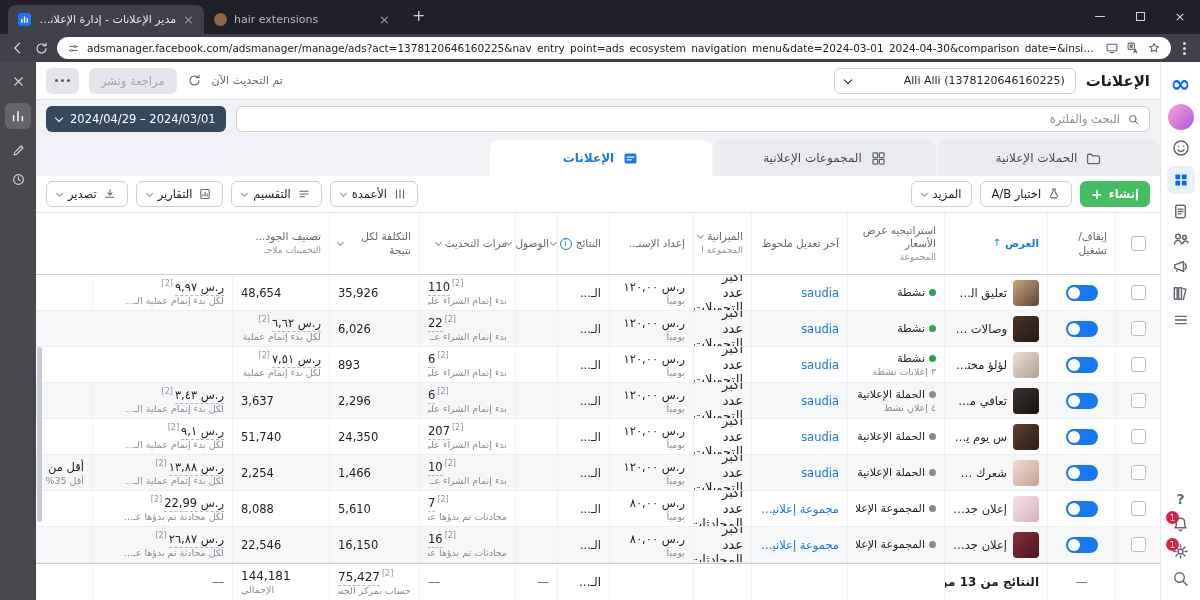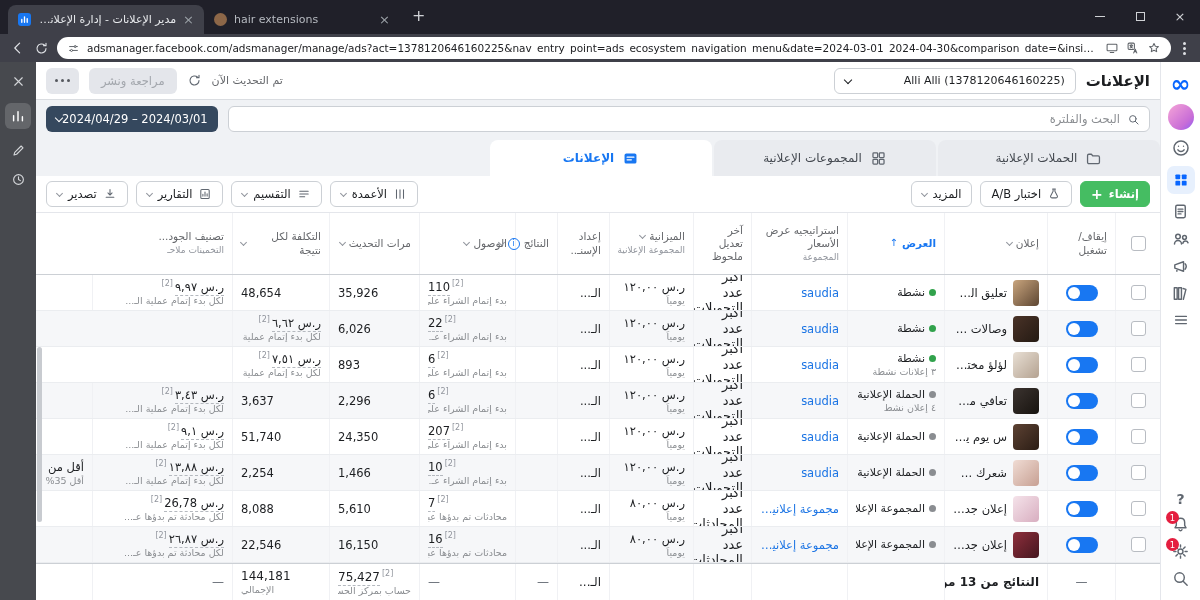--- a/index.html
+++ b/index.html
@@ -55,21 +55,21 @@
   .ghostbtn{height:26px;border-radius:6px;background:#e4e6eb;display:flex;align-items:center;justify-content:center;padding:0 12px;font-size:11.5px;color:#a3a7ad}
   .dots3{display:flex;gap:3px;align-items:center}
   .dots3 i{width:3px;height:3px;border-radius:50%;background:#55585e}
   .chev{display:inline-block;width:6px;height:6px;border-left:1.5px solid currentColor;border-bottom:1.5px solid currentColor;transform:rotate(-45deg);margin-top:-2px;flex:none}
   .chev.sm{width:5px;height:5px;border-width:1.2px;color:#90949c}
 
   .filterrow{height:38px;display:flex;align-items:center;gap:10px;padding:0 10px;background:#f0f2f5}
   .searchbox{flex:1;height:26px;background:#fff;border:1px solid #ccd0d5;border-radius:6px;display:flex;align-items:center;gap:7px;padding:0 9px}
   .searchbox input{border:0;outline:0;flex:1;background:transparent;font:inherit;font-size:11.5px;color:#1c1e21}
   .searchbox input::placeholder{color:#8a8d91}
-  .datebtn{height:26px;min-width:162px;background:#35485e;color:#fff;border-radius:6px;display:flex;align-items:center;justify-content:space-between;gap:0;padding:0 10px;font-size:11.5px}
+  .datebtn{height:26px;min-width:162px;background:#35485e;color:#fff;border-radius:6px;display:flex;align-items:center;justify-content:space-between;gap:8px;padding:0 10px;font-size:11.5px}
   .ltr{direction:ltr;unicode-bidi:isolate}
 
   .tabsrow{height:38px;display:flex;align-items:flex-end;gap:2px}
   .tab{width:222px;height:36px;display:flex;align-items:center;justify-content:center;gap:8px;font-size:12px;color:#444950;background:#e9ebef;border-radius:8px 8px 0 0}
   .tab.active{background:#fff;color:#1877f2;font-weight:700}
 
   .toolbar{height:37px;background:#fff;display:flex;align-items:center;gap:8px;padding:0 10px;border-bottom:1px solid #e4e6eb}
   .btn{height:26px;border:1px solid #ccd0d5;border-radius:6px;background:#fff;display:flex;align-items:center;gap:6px;padding:0 10px;font-size:11.5px;color:#1c1e21;white-space:nowrap}
   .btn.green{background:#45bd62;border-color:#45bd62;color:#fff;font-weight:700}
   .plus{font-size:14px;font-weight:700;line-height:1}
@@ -404,26 +404,20 @@
 
         <div class="thead cols">
           <div class="hcell ctr">
               <span class="cb"></span>
             </div>
           <div class="hcell">
               <span style="white-space:normal">إيقاف/ تشغيل</span>
             </div>
           <div class="hcell">
               <div class="hline">
-                <span>إعلان</span>
-                <span class="chev sm"></span>
-              </div>
-            </div>
-          <div class="hcell">
-              <div class="hline">
                 <span class="hblue">العرض</span>
                 <span class="arrow-up">↑</span>
               </div>
             </div>
           <div class="hcell">
               <span style="white-space:normal">استراتيجيه عرض الأسعار</span>
               <span class="hsub">المجموعة</span>
             </div>
           <div class="hcell">
               <span style="white-space:normal">آخر تعديل ملحوظ</span>
@@ -834,21 +828,21 @@
                 <div class="val"><span class="valltr"><span class="u">7</span><span class="fn">[2]</span></span></div>
                 <div class="sub">محادثات تم بدؤها عبر...</div>
               </div>
               <div class="tcell num">
                 <span class="valltr">5,610</span>
               </div>
               <div class="tcell num">
                 <span class="valltr">8,088</span>
               </div>
               <div class="tcell">
-                <div class="val"><span class="u">ر.س 26,78</span><span class="fn">[2]</span></div>
+                <div class="val"><span class="u">ر.س 22,99</span><span class="fn">[2]</span></div>
                 <div class="sub">لكل محادثة تم بدؤها عـ...</div>
               </div>
               <div class="tcell">
                 <div></div>
 
               </div>
             </div>
             <div class="trow cols">
               <div class="tcell mid ctr">
                 <span class="cb"></span>

